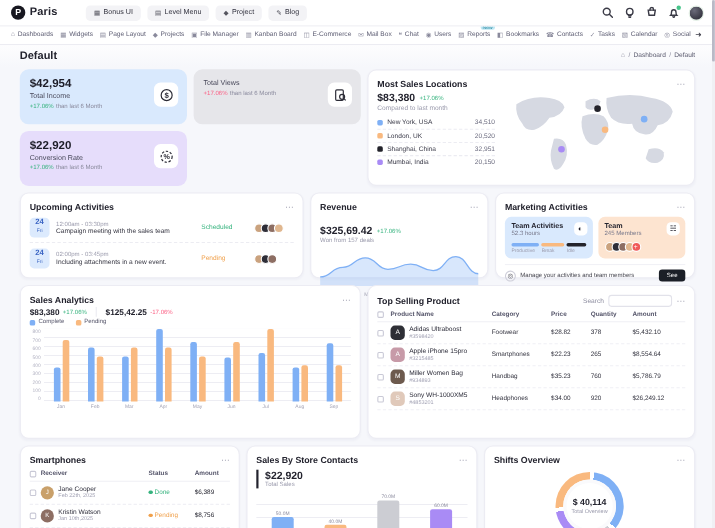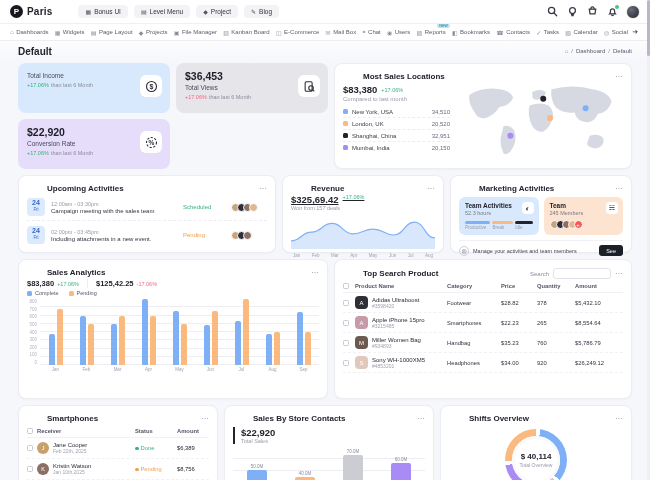--- a/index.html
+++ b/index.html
@@ -33,21 +33,21 @@
   .pagehead { height:20px; display:flex; align-items:center; justify-content:space-between; padding:0 18px; background:linear-gradient(#fdfdfe,#f6f7fb);}
   .page-title { font-size:10px; font-weight:bold;}
   .crumb { font-size:6px; color:#8b8b9e; display:flex; gap:3px; align-items:center;}
   .crumb b{ color:#5a5a6e; font-weight:normal;}
 
   
   .content { padding:2px 18px 0; display:flex; flex-direction:column; gap:6px;}
   .row { display:flex; gap:6px;}
   .card { background:#fff; border:1px solid #ececf3; border-radius:8px; padding:8px; box-shadow:0 1px 2px rgba(40,40,80,.03);}
   .card-head { display:flex; align-items:center; justify-content:space-between; }
-  .card-title { font-size:8px; font-weight:bold; color:#23232e;margin-left:20px;}
+  .card-title { font-size:8px; font-weight:bold; color:#23232e;}
   .menu-dots { font-size:8px; color:#9a9aac; cursor:pointer; line-height:4px;}
 
   
   .statgrid { width:310px; display:grid; grid-template-columns:1fr 1fr; gap:6px;}
   .stat-card { border-radius:8px; padding:7px 9px; height:50px; position:relative; overflow:hidden;}
   .stat-value { font-size:10.5px; font-weight:bold; color:#1d1d28;}
   .stat-label { font-size:6.5px; color:#4a4a5c; margin-top:2px;}
   .stat-note { font-size:5.5px; color:#8b8b9e; margin-top:2.5px; display:flex; gap:2px; align-items:center;}
   .stat-ic { position:absolute; right:8px; top:12px; width:22px; height:22px; background:#fff; border-radius:6px; display:flex; align-items:center; justify-content:center;}
   .stat-ic svg { width:13px; height:13px; stroke:#2b2b36; fill:none; stroke-width:1;}
@@ -74,21 +74,21 @@
   .date-badge b{ display:block; font-size:7px; line-height:9px;}
   .date-badge span{ display:block; font-size:4.5px; line-height:6px;}
   .ua-time { font-size:5.5px; color:#9a9aac;}
   .ua-desc { font-size:6px; color:#33333f; margin-top:1px;}
   .ua-status { font-size:6px;}
   .avgrp { display:flex;}
   .avgrp .av { width:9px; height:9px; border-radius:50%; border:1px solid #fff; margin-left:-3px;}
   .avgrp .av:first-child{margin-left:0;}
 
   .revenue { width:162px; height:78px; display:flex; flex-direction:column;}
-  .rev-val { font-size:9.5px; font-weight:bold; display:flex; gap:4px; align-items:flex-start; margin-top:1px;text-decoration:underline;}
+  .rev-val { font-size:9.5px; font-weight:bold; display:flex; gap:4px; align-items:center; margin-top:12px;}
   .rev-sub { font-size:5.5px; color:#9a9aac;}
   .rev-chart { flex:1; margin-top:2px;}
   .rev-months { display:flex; justify-content:space-between; font-size:4.5px; color:#a2a2b4; padding:0 2px;}
 
   .marketing { flex:1; height:78px; display:flex; flex-direction:column;}
   .mk-tiles { display:flex; gap:5px; margin-top:4px;}
   .mk-tile { border-radius:6px; padding:5px 6px; flex:1; position:relative;}
   .mk-tile-label { font-size:6.5px; font-weight:bold; color:#23232e;}
   .mk-tile-val { font-size:5.5px; color:#77778a; margin-top:1px;}
   .mk-ic { position:absolute; right:5px; top:5px; width:12px; height:12px; background:#fff; border-radius:4px; font-size:7px; display:flex; align-items:center; justify-content:center; color:#23232e;}
@@ -304,34 +304,34 @@
     <span>/</span>
     <b>Default</b>
   </div>
 </div>
 
 <main class="content">
 
   <div class="row">
     <div class="statgrid">
       <div class="stat-card" id="sc0" style="background: rgb(217, 233, 253);">
+        <div class="stat-value">$42,954</div>
         <div class="stat-label">Total Income</div>
         <div class="stat-note">
             <span id="sd0" style="color: rgb(54, 179, 126);">+17.06%</span>
             <span>than last 6 Month</span>
           </div>
         <div class="stat-ic">
             <svg viewBox="0 0 12 12">
               <circle cx="6" cy="6" r="4.6"></circle>
               <text x="6" y="8.2" font-size="6.5" text-anchor="middle">$</text>
             </svg>
           </div>
       </div>
       <div class="stat-card" id="sc2" style="background: rgb(230, 230, 234);">
-        <div class="stat-value">$36,453</div>
         <div class="stat-label">Total Views</div>
         <div class="stat-note">
             <span id="sd2" style="color: rgb(251, 98, 134);">+17.06%</span>
             <span>than last 6 Month</span>
           </div>
         <div class="stat-ic">
             <svg viewBox="0 0 12 12">
               <rect x="2" y="1.6" width="6.4" height="8.8" rx="1"></rect>
               <circle cx="7.4" cy="7.4" r="2.1"></circle>
               <line x1="8.9" y1="8.9" x2="10.4" y2="10.4"></line>
@@ -612,21 +612,21 @@
               <span>Jul</span>
               <span>Aug</span>
               <span>Sep</span>
             </div>
         </div>
       </div>
     </div>
 
     <div class="card topselling">
       <div class="card-head">
-        <div class="card-title">Top Search Product</div>
+        <div class="card-title">Top Selling Product</div>
         <div class="search-wrap">
           <span class="search-label">Search</span>
           <input class="search-input" style="">
           <span class="menu-dots">⋯</span>
         </div>
       </div>
       <div class="tbl tbl-head" id="ts-head">
           <span class="chk"></span>
           <span>Product Name</span>
           <span>Category</span>

